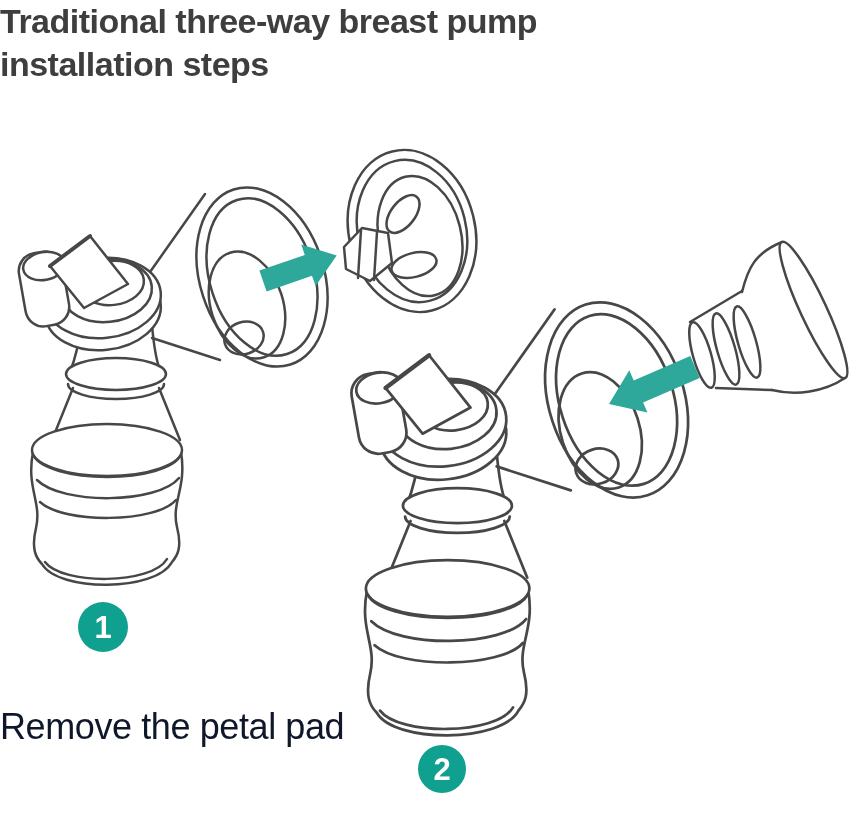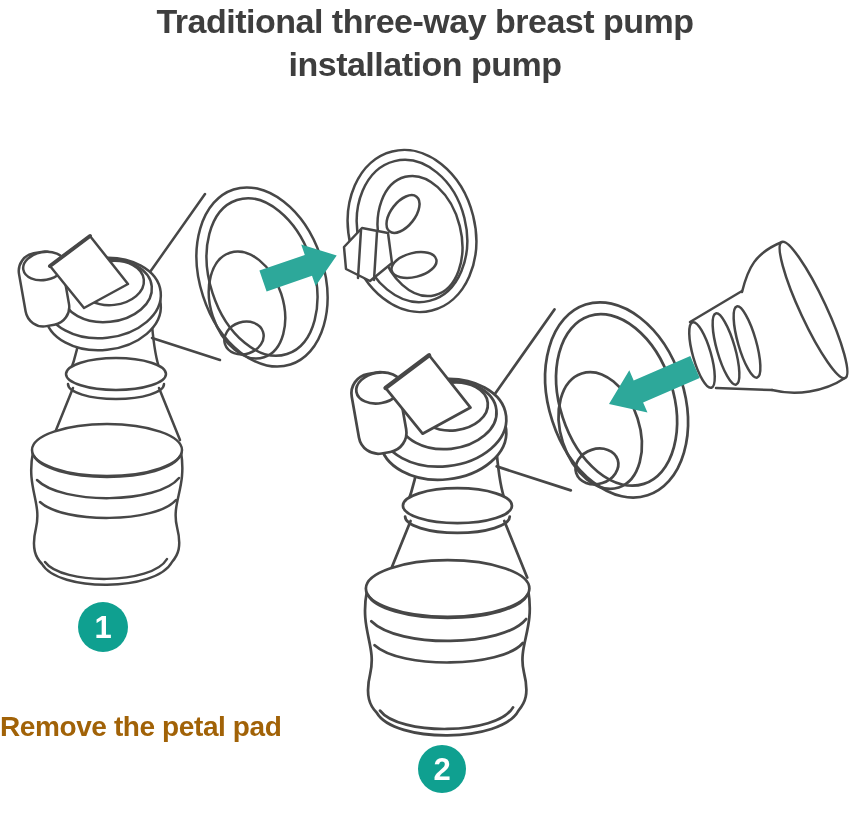--- a/index.html
+++ b/index.html
@@ -4,41 +4,41 @@
 <style>
   html,body{margin:0;padding:0;}
   body{
     width:850px;height:814px;position:relative;overflow:hidden;
     background:#ffffff;
     font-family:"Liberation Sans", sans-serif;
   }
   .canvas{position:absolute;inset:0;}
   h1.title{
     position:absolute;top:0;left:0;right:0;margin:0;
-    text-align:center;color:#3e3e3e;
+    text-align:left;color:#3e3e3e;
     font-size:34px;line-height:43px;font-weight:700;letter-spacing:-0.5px;
   }
   h1.title span{display:block;}
   .diagram-svg{position:absolute;left:0;top:0;}
   .step-label{
-    position:absolute;color:#a16207;
-    font-size:28px;line-height:37px;font-weight:700;letter-spacing:-0.4px;
+    position:absolute;color:#0f172a;
+    font-size:36px;line-height:37px;font-weight:400;letter-spacing:-0.4px;
   }
   .step-label span{display:block;}
   .label-1{left:0px;top:708px;}
   .label-2{left:504px;top:740px;}
 </style>
 </head>
 <body>
 
 <div class="canvas">
 
   <h1 class="title">
     <span>Traditional three-way breast pump</span>
-    <span>installation pump</span>
+    <span>installation steps</span>
   </h1>
 
   <svg class="diagram-svg" width="850" height="814" viewBox="0 0 850 814">
     <defs>
 
       <g id="pump" stroke="#474747" stroke-width="2.5" fill="none" stroke-linejoin="round" stroke-linecap="round">
 
         <path d="M150,272 L205,194"></path>
         <path d="M152,338 L220,360"></path>
 

